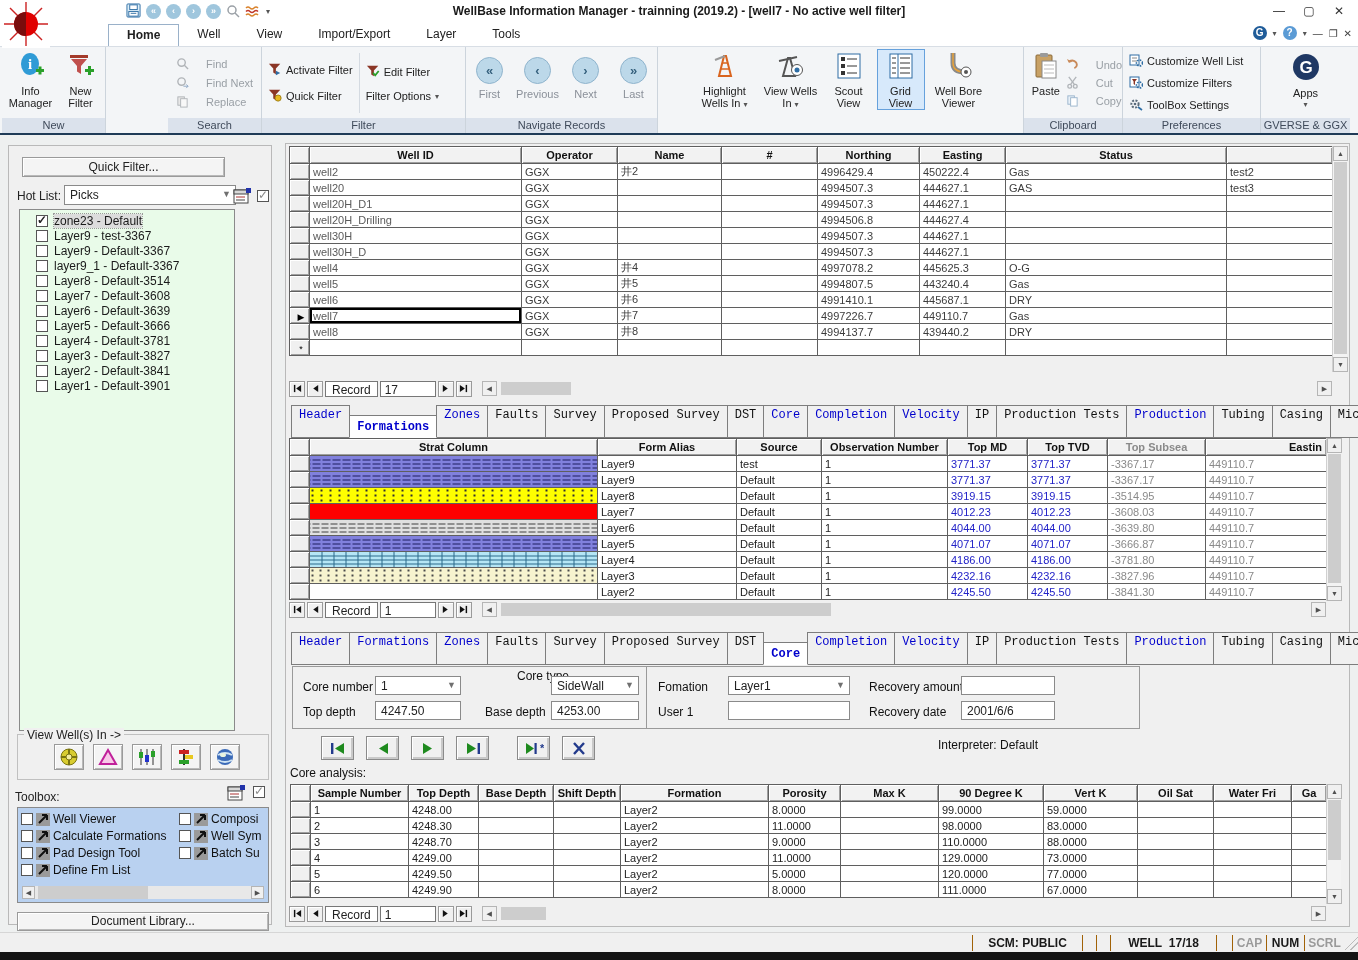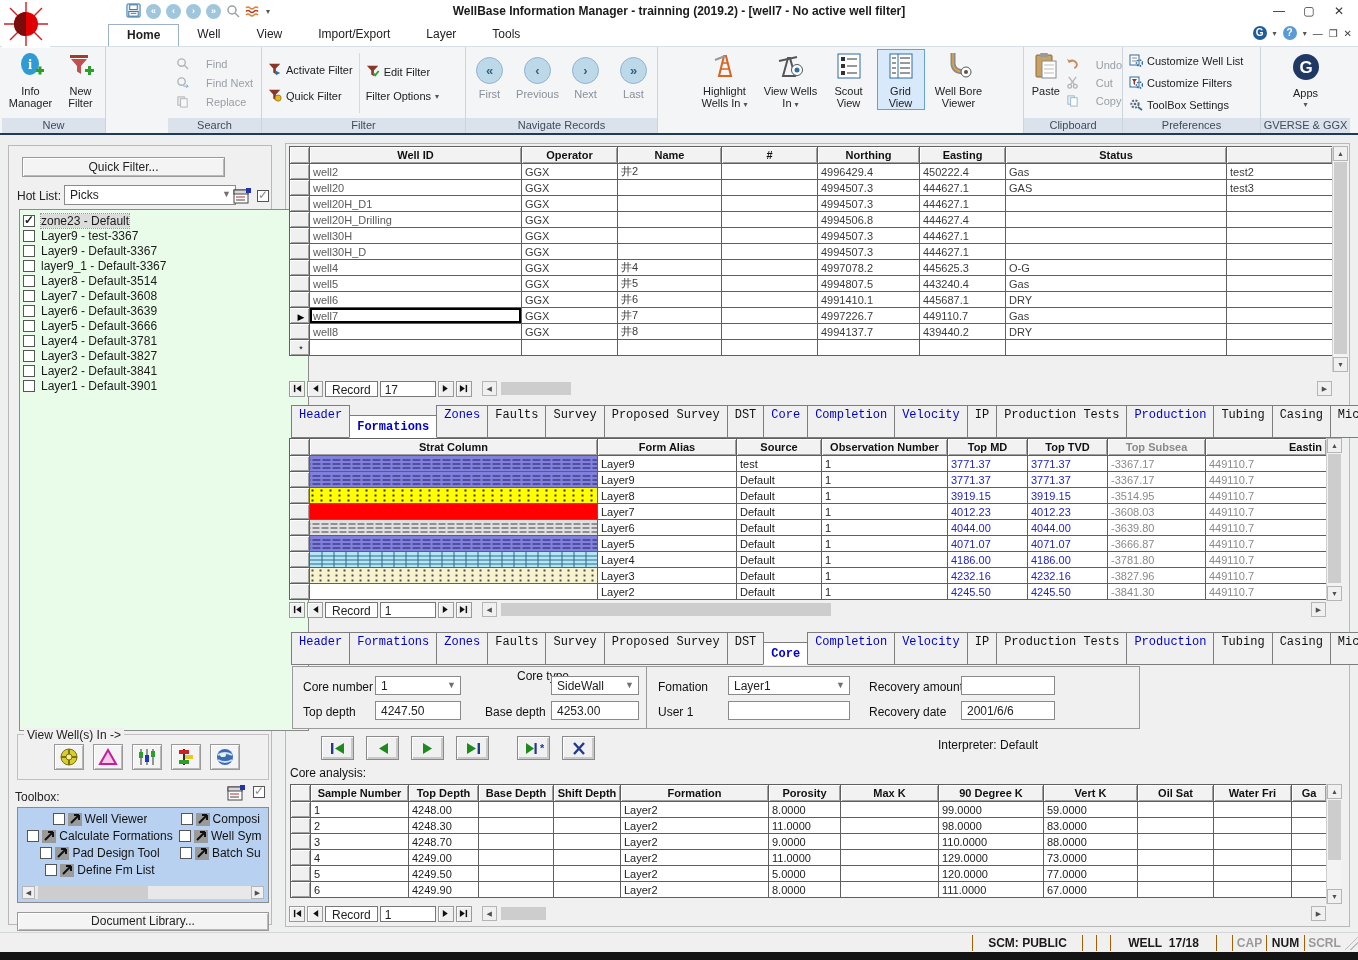--- a/index.html
+++ b/index.html
@@ -50,34 +50,34 @@
   #quickfilter-btn { position:absolute; left:13px; top:11px; width:203px; height:20px; line-height:18px; }
   #hotlist-row { position:absolute; left:8px; top:39px; width:250px; height:22px; }
   #hotlist-label { position:absolute; left:0; top:4px; font-size:12px; }
   .combo { position:absolute; background:#fff; border:1px solid #8a8a8a; font-size:12px; padding:2px 0 0 5px; }
   .combo .chev { position:absolute; right:4px; top:3px; color:#707070; font-size:9px; }
   #hotlist-combo { left:47px; top:0; width:172px; height:20px; }
   .panel-ic { position:absolute; width:20px; height:20px; }
   .cb { display:inline-block; width:12px; height:12px; background:#fff; border:1px solid #555; position:relative; vertical-align:middle; }
   .cb[data-checked="true"]::after { content:"✓"; position:absolute; left:0px; top:-3px; font-size:12px; font-weight:bold; color:#222; }
   .cb.soft::after { content:"✓"; position:absolute; left:0px; top:-3px; font-size:12px; color:#8b8b8b; }
-  #layerlist { position:absolute; left:10px; top:63px; width:290px; height:522px; background:#e9fbe9; border:1px solid #8a8a8a; padding:3px 3px; overflow:hidden; }
+  #layerlist { position:absolute; left:10px; top:63px; width:216px; height:522px; background:#e9fbe9; border:1px solid #8a8a8a; padding:3px 16px; overflow:hidden; }
   .layer-item { display:flex; align-items:center; gap:6px; height:15px; margin-bottom:0px; font-size:12px; color:#1a1a1a; }
   .layer-item .cb { flex:0 0 12px; }
   .layer-item[data-selected="true"] .lbl { background:#dcdcdc; outline:1px dotted #9a9a9a; }
   #viewwells-box { position:absolute; left:8px; top:588px; width:252px; height:46px; border:1px solid #c0c0c0; }
   #viewwells-label { position:absolute; left:6px; top:-7px; background:#f0f0f0; padding:0 3px; font-size:12px; color:#222; }
   #viewwells-icons { position:absolute; left:36px; top:9px; display:flex; gap:9px; }
   .vw-btn { width:30px; height:26px; display:flex; align-items:center; justify-content:center; }
   #toolbox-label { position:absolute; left:6px; top:644px; font-size:12px; }
   #toolbox-ic { left:218px; top:638px; }
   #toolbox-cb { position:absolute; left:244px; top:640px; }
   #toolboxlist { position:absolute; left:8px; top:661px; width:252px; height:96px; background:#b9d1f0; border:1px solid #8a8a8a; padding:4px 3px; }
   .tb-cols { display:flex; }
-  .tb-col { display:flex; flex-direction:column; gap:3px;align-items:center; }
+  .tb-col { display:flex; flex-direction:column; gap:3px; }
   .tb-col.left { width:158px; }
   .tb-item { display:flex; align-items:center; gap:3px; font-size:12px; color:#111; white-space:nowrap; overflow:hidden; }
   .tb-arrow { width:14px; height:13px; background:#9a9a9a; display:inline-flex; align-items:center; justify-content:center; }
   #tb-hscroll { position:absolute; left:4px; bottom:3px; width:242px; height:13px; background:#e8e8e8; }
   #doclib-btn { position:absolute; left:8px; top:766px; width:252px; height:19px; line-height:17px; }
 
   
   .sb-btn { background:#f0f0f0; border:1px solid #b5b5b5; color:#505050; display:flex; align-items:center; justify-content:center; font-size:7px; }
   .sb-thumb { background:#cdcdcd; }
   .vscroll { position:absolute; width:15px; background:#f3f3f3; border-left:1px solid #d0d0d0; }

